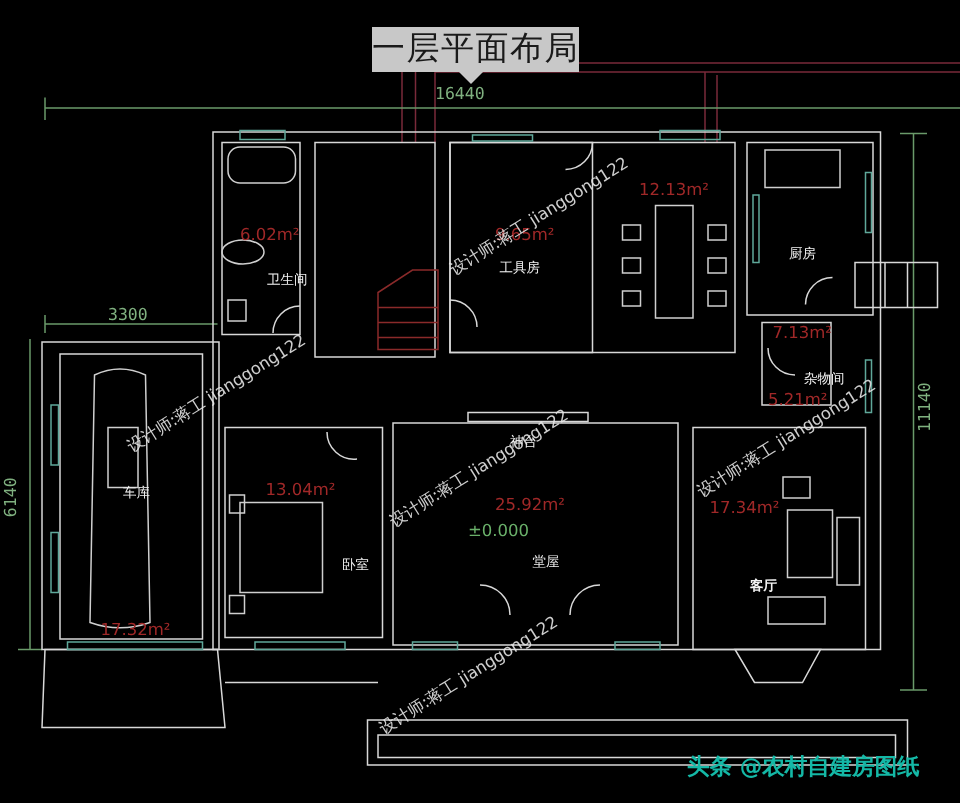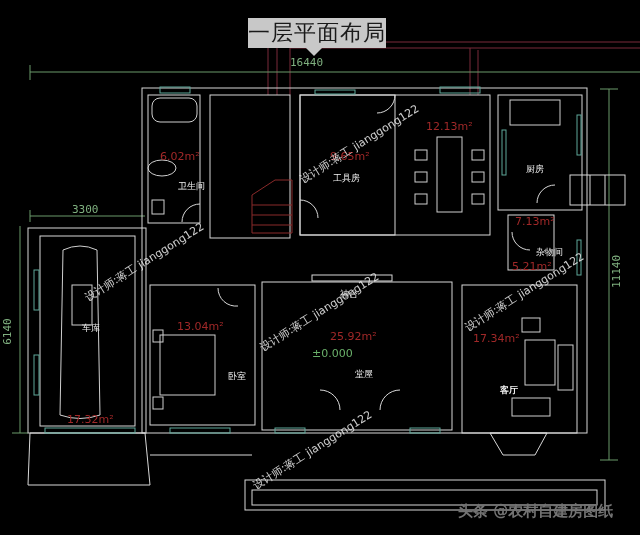--- a/index.html
+++ b/index.html
@@ -6,21 +6,21 @@
   body{width:640px;height:535px;position:relative;overflow:hidden;font-family:"DejaVu Sans",sans-serif;}
   #plan{position:absolute;left:0;top:0;width:640px;height:535px;}
   .title-box{position:absolute;left:248px;top:18px;width:138px;height:30px;background:#c8c8c8;color:#1a1a1a;font-size:22px;line-height:30px;text-align:center;letter-spacing:1px;}
   .title-box:after{content:"";position:absolute;left:58px;bottom:-8px;border-left:8px solid transparent;border-right:8px solid transparent;border-top:8px solid #c8c8c8;}
   .dim{position:absolute;color:#7fb07f;font-size:11px;font-family:"DejaVu Sans Mono",monospace;}
   .dim.v{transform:rotate(-90deg);transform-origin:center;}
   .room{position:absolute;color:#f2f2f2;font-size:9px;}
   .area{position:absolute;color:#a02828;font-size:11px;text-align:right;}
   .level{position:absolute;color:#6ab06a;font-size:11px;text-align:right;}
   .wm{position:absolute;color:#e6e6e6;font-size:11px;transform:rotate(-32deg);transform-origin:left bottom;white-space:nowrap;opacity:.9;}
-  .footer{position:absolute;left:458px;top:502px;color:#737373;font-size:15px;font-weight:bold;white-space:nowrap;}
+  .footer{position:absolute;left:458px;top:502px;color:#14b8a6;font-size:15px;font-weight:bold;white-space:nowrap;}
   .footer .at{font-size:15px;}
 </style>
 </head>
 <body>
 
 <svg id="plan" viewBox="0 0 640 535" xmlns="http://www.w3.org/2000/svg">
   <g fill="none" stroke-width="1">
 
     <g stroke="#7a2a3a">
       <line x1="268" y1="48" x2="268" y2="95"></line>

